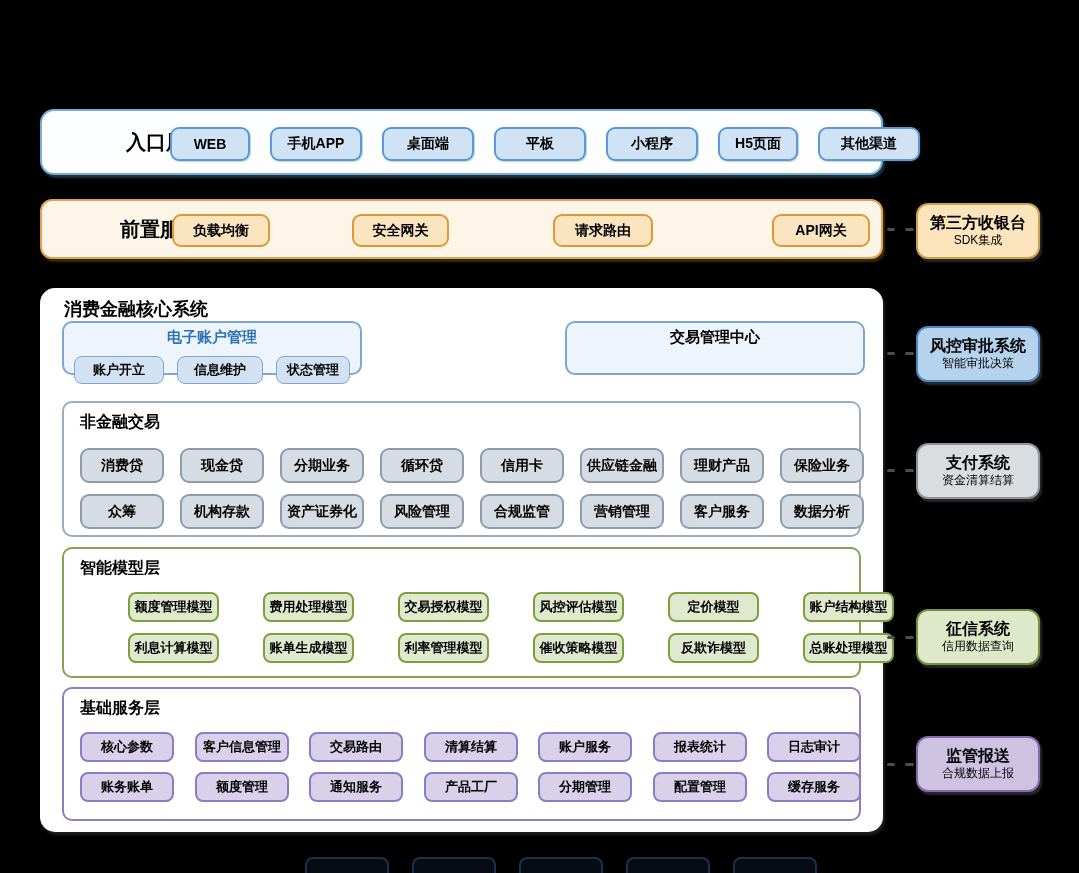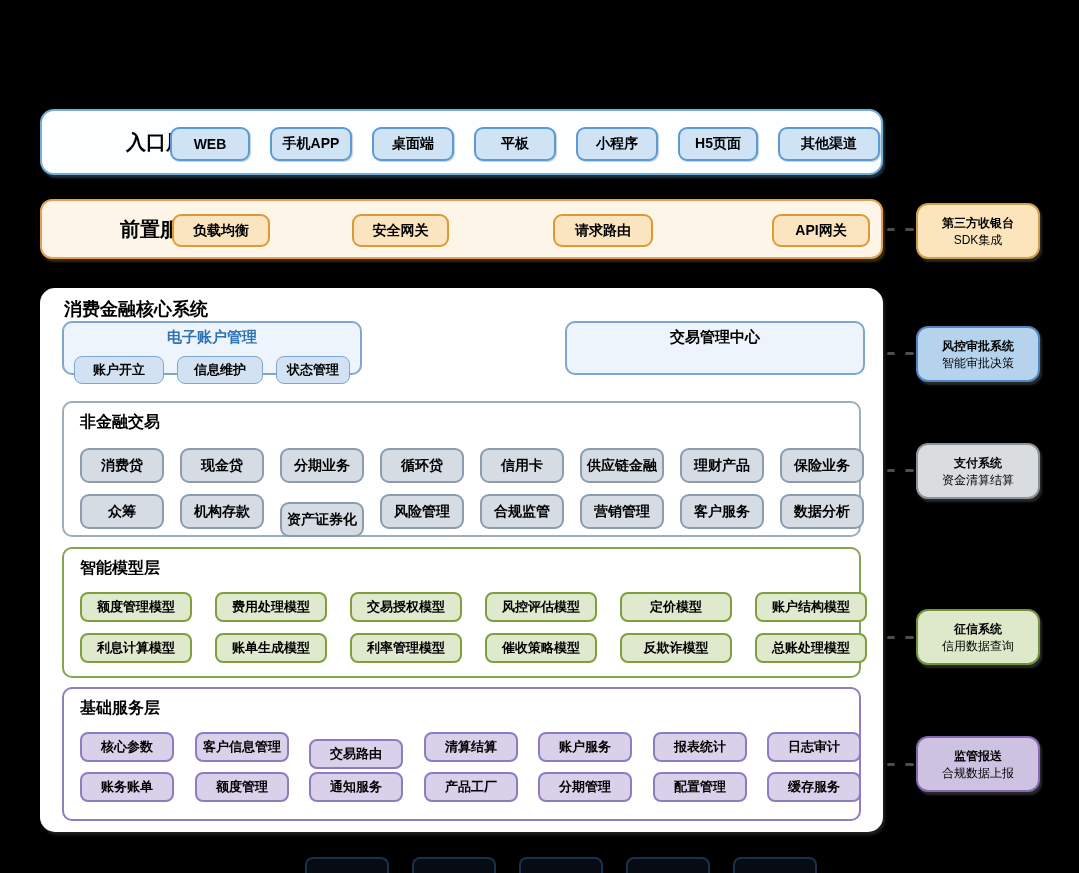--- a/index.html
+++ b/index.html
@@ -13,21 +13,21 @@
   
   .entry-layer{left:40px;top:109px;width:843px;height:66px;background:#fcfeff;
     border:2.5px solid #74afd7;border-radius:14px;box-shadow:2px 3px 2px rgba(70,110,140,.45);}
   .layer-label{position:absolute;top:0;bottom:0;display:flex;align-items:center;
     font-weight:bold;font-size:20px;}
   .entry-btns{position:absolute;left:128px;top:16px;display:flex;gap:20px;}
   .btn{display:flex;align-items:center;justify-content:center;font-weight:bold;
     white-space:nowrap;}
   .btn-blue{height:34px;background:#cfe3f5;border:2px solid #5b9bd5;border-radius:9px;
     font-size:14px;box-shadow:1px 1px 1px rgba(40,70,100,.25);}
-  .w80{width:80px;}.w82{width:82px;}.w102{width:102px;}
+  .w80{width:80px;}.w82{width:92px;}.w102{width:102px;}
 
   
   .gw-layer{left:40px;top:199px;width:843px;height:60px;background:#fdf6e8;
     border:2.5px solid #e2a14e;border-radius:12px;box-shadow:2px 3px 2px rgba(120,90,40,.45);}
   .btn-orange{position:absolute;top:13px;height:33px;background:#fbe5c0;
     border:2px solid #dd9933;border-radius:9px;font-size:14px;}
 
   
   .core{left:40px;top:288px;width:843px;height:544px;background:#ffffff;border-radius:15px;
     box-shadow:2px 3px 3px rgba(80,80,80,.4);}
@@ -45,30 +45,30 @@
   .w74{width:74px;}.w88{width:88px;}.w90{width:90px;}.w86{width:86px;}.w103{width:102px;}
 
   .section{position:absolute;left:22px;width:799px;background:#fff;border-radius:10px;}
   .section-title{position:absolute;left:16px;top:9px;font-size:16px;font-weight:bold;}
   .sec-biz{top:113px;height:136px;border:2px solid #9cadbb;}
   .sec-models{top:259px;height:131px;border:2px solid #85a452;}
   .sec-base{top:399px;height:134px;border:2px solid #907dc1;}
 
   .btn-gray{position:absolute;width:84px;height:35px;background:#d5dce4;
     border:2px solid #8b9cae;border-radius:9px;font-size:14px;}
-  .btn-green{position:absolute;width:112px;height:30px;background:#dfe9ce;
-    border:2px solid #7f9f3f;border-radius:8px;font-size:13px;}
+  .btn-green{position:absolute;width:91px;height:30px;background:#dfe9ce;
+    border:2px solid #7f9f3f;border-radius:8px;font-size:13px;margin-left:48px;}
   .btn-purple{position:absolute;width:94px;height:30px;background:#d9d1ea;
     border:2px solid #8e7cc3;border-radius:8px;font-size:13px;}
 
   
   .ext{left:916px;width:124px;height:56px;border-radius:12px;display:flex;
     flex-direction:column;align-items:center;justify-content:center;gap:2px;
     box-shadow:2px 3px 2px rgba(80,80,80,.5);}
-  .ext .t{font-size:12px;font-weight:bold;line-height:16px;}
+  .ext .t{font-size:16px;font-weight:bold;line-height:16px;}
   .ext .s{font-size:12px;line-height:14px;}
   .ext-orange{top:203px;background:#fce4bc;border:2.5px solid #caa04c;}
   .ext-blue{top:326px;background:#b5d3ec;border:2.5px solid #5186be;}
   .ext-gray{top:443px;background:#d9dde0;border:2.5px solid #8c9499;}
   .ext-green{top:609px;background:#dde9c8;border:2.5px solid #74923d;}
   .ext-purple{top:736px;background:#cdc2e2;border:2.5px solid #8668ad;}
 
   
   .stub{position:absolute;height:3px;background:#4a4f55;border-radius:2px;}
 
@@ -121,21 +121,21 @@
     <div class="btn btn-gray" style="left:16px;top:45px;">消费贷</div>
     <div class="btn btn-gray" style="left:116px;top:45px;">现金贷</div>
     <div class="btn btn-gray" style="left:216px;top:45px;">分期业务</div>
     <div class="btn btn-gray" style="left:316px;top:45px;">循环贷</div>
     <div class="btn btn-gray" style="left:416px;top:45px;">信用卡</div>
     <div class="btn btn-gray" style="left:516px;top:45px;">供应链金融</div>
     <div class="btn btn-gray" style="left:616px;top:45px;">理财产品</div>
     <div class="btn btn-gray" style="left:716px;top:45px;">保险业务</div>
     <div class="btn btn-gray" style="left:16px;top:91px;">众筹</div>
     <div class="btn btn-gray" style="left:116px;top:91px;">机构存款</div>
-    <div class="btn btn-gray" style="left:216px;top:91px;margin-top:8px;">资产证券化</div>
+    <div class="btn btn-gray" style="left:216px;top:91px;">资产证券化</div>
     <div class="btn btn-gray" style="left:316px;top:91px;">风险管理</div>
     <div class="btn btn-gray" style="left:416px;top:91px;">合规监管</div>
     <div class="btn btn-gray" style="left:516px;top:91px;">营销管理</div>
     <div class="btn btn-gray" style="left:616px;top:91px;">客户服务</div>
     <div class="btn btn-gray" style="left:716px;top:91px;">数据分析</div>
   </div>
 
   <div class="section sec-models">
     <div class="section-title">智能模型层</div>
     <div class="btn btn-green" style="left:16px;top:43px;">额度管理模型</div>
@@ -149,21 +149,21 @@
     <div class="btn btn-green" style="left:286px;top:84px;">利率管理模型</div>
     <div class="btn btn-green" style="left:421px;top:84px;">催收策略模型</div>
     <div class="btn btn-green" style="left:556px;top:84px;">反欺诈模型</div>
     <div class="btn btn-green" style="left:691px;top:84px;">总账处理模型</div>
   </div>
 
   <div class="section sec-base">
     <div class="section-title">基础服务层</div>
     <div class="btn btn-purple" style="left:16px;top:43px;">核心参数</div>
     <div class="btn btn-purple" style="left:131px;top:43px;">客户信息管理</div>
-    <div class="btn btn-purple" style="left:245px;top:50px;">交易路由</div>
+    <div class="btn btn-purple" style="left:245px;top:43px;">交易路由</div>
     <div class="btn btn-purple" style="left:360px;top:43px;">清算结算</div>
     <div class="btn btn-purple" style="left:474px;top:43px;">账户服务</div>
     <div class="btn btn-purple" style="left:589px;top:43px;">报表统计</div>
     <div class="btn btn-purple" style="left:703px;top:43px;">日志审计</div>
     <div class="btn btn-purple" style="left:16px;top:83px;">账务账单</div>
     <div class="btn btn-purple" style="left:131px;top:83px;">额度管理</div>
     <div class="btn btn-purple" style="left:245px;top:83px;">通知服务</div>
     <div class="btn btn-purple" style="left:360px;top:83px;">产品工厂</div>
     <div class="btn btn-purple" style="left:474px;top:83px;font-family:Liberation Serif, serif;">分期管理</div>
     <div class="btn btn-purple" style="left:589px;top:83px;">配置管理</div>

